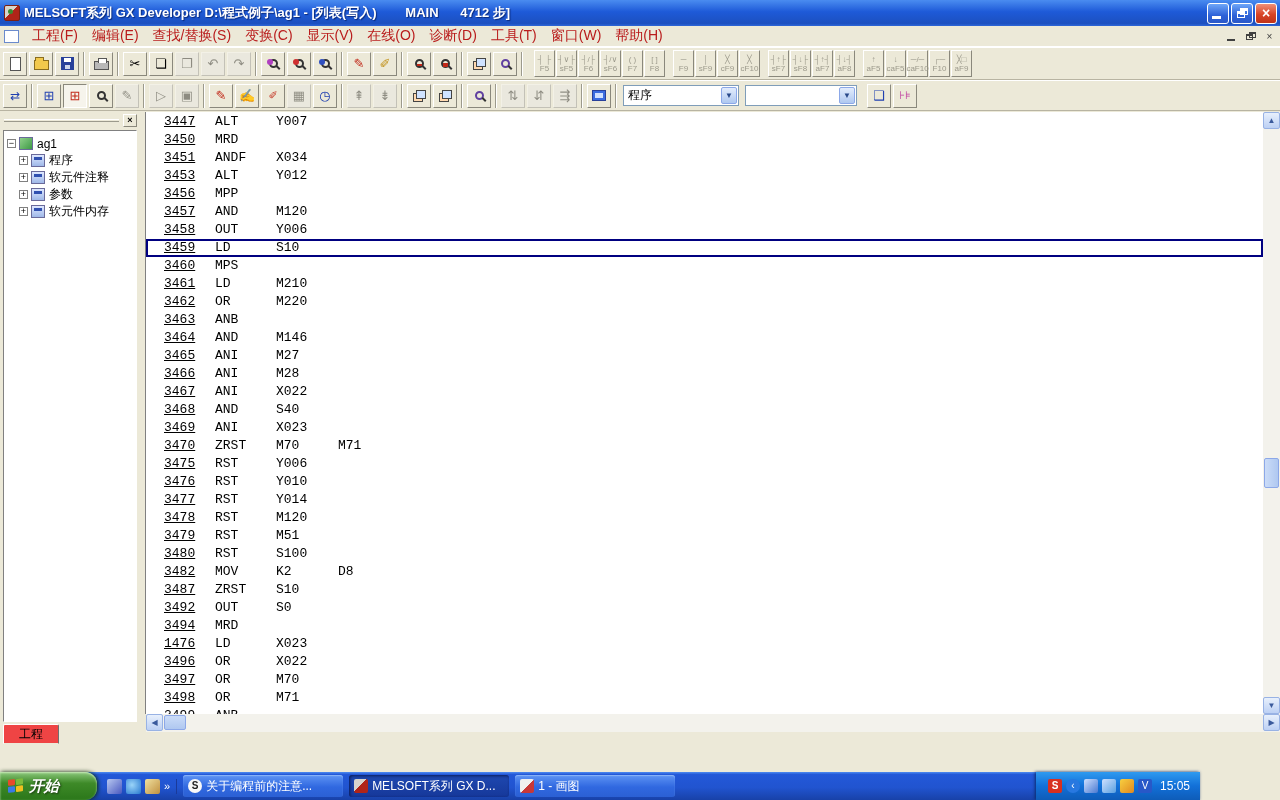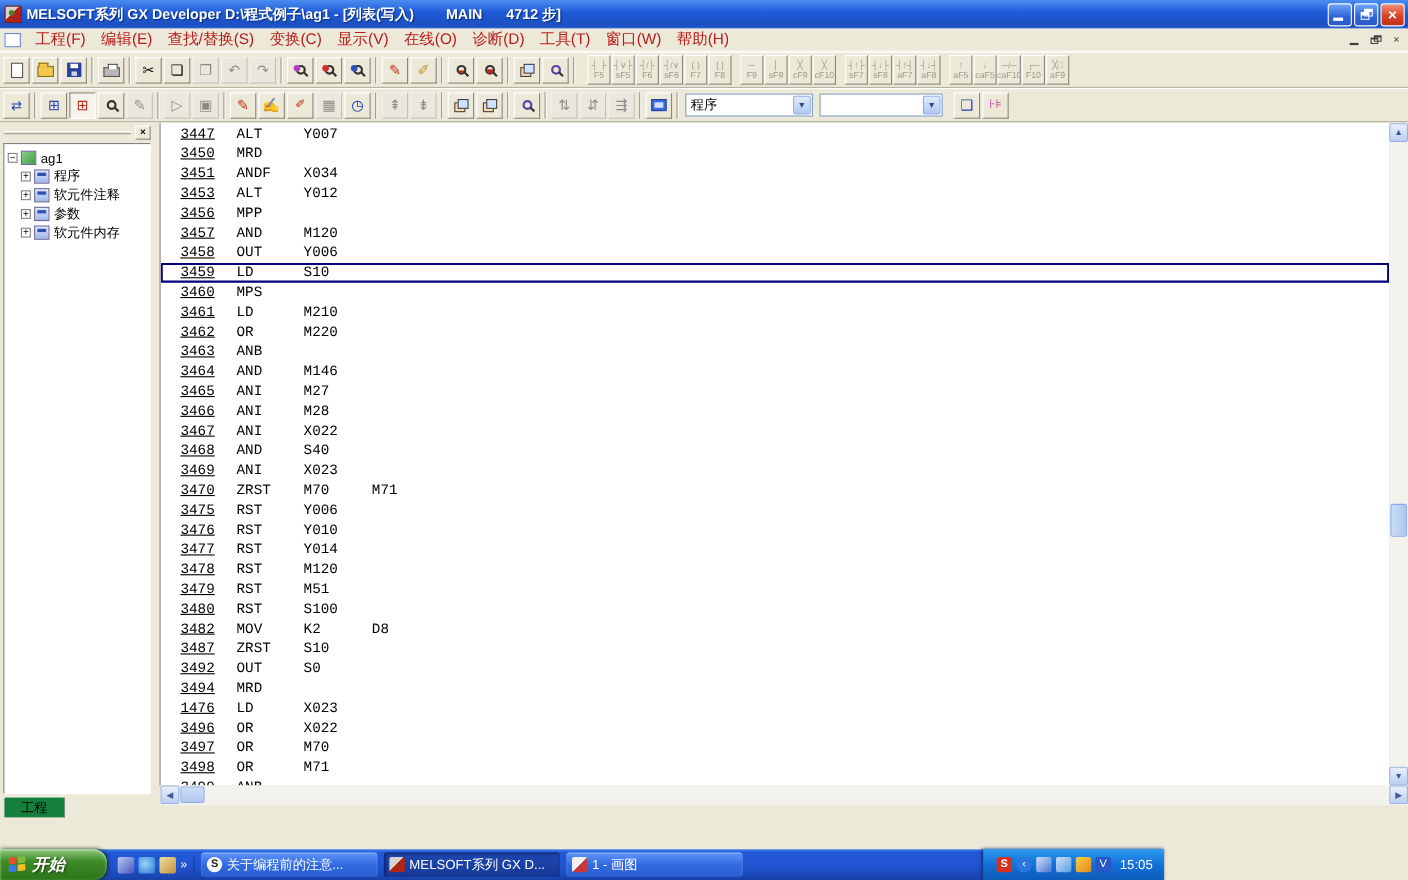--- a/index.html
+++ b/index.html
@@ -84,21 +84,21 @@
   .lp-close { width:14px; height:13px; border:1px solid; border-color:#fff #8a887c #8a887c #fff; background:#ECE9D8;
     font-size:9px; line-height:11px; text-align:center; color:#000; font-weight:bold;}
   .treebox { position:absolute; left:3px; right:6px; top:18px; bottom:26px; background:#fff;
     border:1px solid; border-color:#808080 #fff #fff #808080; overflow:hidden; font-size:12px; padding-top:4px; }
   .trow { display:flex; align-items:center; height:17px; white-space:nowrap; }
   .trow .pm { width:9px; height:9px; border:1px solid #808080; background:#fff; font-size:9px; line-height:7px; text-align:center; color:#000; margin:0 3px; flex:none;}
   .trow .ticon { width:14px; height:13px; margin-right:4px; flex:none; border:1px solid #6a6a9a; background:linear-gradient(135deg,#8FD08A,#3E9A46); position:relative;}
   .trow .ticon.doc { background:linear-gradient(180deg,#dfe8ff,#9fb8e8); }
   .trow .ticon.doc::after{content:"";position:absolute;left:2px;top:2px;right:2px;height:3px;background:#3050b0;}
   .trow.child { padding-left:12px; }
-  .lp-tab { position:absolute; left:3px; bottom:4px; width:56px; height:20px; background:#15803d;
+  .lp-tab { position:absolute; left:3px; bottom:4px; width:56px; height:20px; background:#ef4444;
     border:1px solid; border-color:#fff #707070 #ECE9D8 #fff; border-radius:2px 2px 0 0; font-size:12px; text-align:center; line-height:18px; }
 
   
   .listarea { position:absolute; left:145px; top:0; right:17px; bottom:34px; background:#fff; overflow:hidden;
     border-left:1px solid #808080; font-family:"Liberation Mono","DejaVu Sans Mono",monospace; font-size:13px; color:#000; padding-top:1px;}
   .lrow { display:flex; height:18px; line-height:18px; position:relative; }
   .lrow.selected { box-shadow: inset 0 0 0 2px #000080; }
   .lrow .c1 { margin-left:18px; width:51px;text-decoration:underline; }
   .lrow .c2 { width:61px; }
   .lrow .c3 { width:62px; }
@@ -120,21 +120,21 @@
     background:linear-gradient(180deg,#CBDCF8,#AFC8F0); border:1px solid #8CA8E8; }
 
   
   .statusbar { position:absolute; left:0; right:0; bottom:28px; height:24px; background:#ECE9D8; display:flex; align-items:center; font-size:12px; padding:2px;}
   .scell { height:18px; border:1px solid; border-color:#9c9a8c #fff #fff #9c9a8c; margin-right:2px; padding:1px 4px; white-space:nowrap; overflow:hidden;}
   .smsg { flex:1; border:none; }
   .sgrip { width:16px; height:18px; background:
       linear-gradient(135deg, transparent 0 50%, #fff 50% 58%, #9c9a8c 58% 66%, transparent 66% 74%, #fff 74% 82%, #9c9a8c 82% 90%, transparent 90%); }
 
   
-  .taskbar { position:absolute; left:0; bottom:0; width:1058px; height:28px;
+  .taskbar { position:absolute; left:0; bottom:0; width:1200px; height:28px;
     background:linear-gradient(180deg,#4E8CF0 0%,#2358D8 9%,#2154D0 55%,#1841A8 100%); display:flex; align-items:center; }
   .startbtn { height:28px; width:97px; border-radius:0 12px 12px 0; display:flex; align-items:center; padding-left:8px; gap:5px;
     background:linear-gradient(180deg,#8CC87C 0%,#3E8A28 40%,#2E7A1C 90%); box-shadow:inset 0 1px 2px #c8e8b8, 1px 0 4px #0a2a08;
     color:#fff; font-size:15px; font-weight:bold; font-style:italic; text-shadow:1px 1px 2px #1a3a10; }
   .flag { width:16px; height:15px; display:grid; grid-template-columns:7px 7px; grid-template-rows:6px 6px; gap:1px; transform:skewY(-6deg); }
   .flag span { border-radius:1px; }
   .quick { display:flex; align-items:center; gap:4px; padding:0 6px; border-right:1px solid #1a3a9a; margin-left:4px;}
   .qicon { width:15px; height:15px; border-radius:2px; }
   .chev { color:#fff; font-size:11px; }
   .task { height:22px; width:160px; margin-left:6px; border-radius:3px; display:flex; align-items:center; gap:4px; padding:0 5px;

